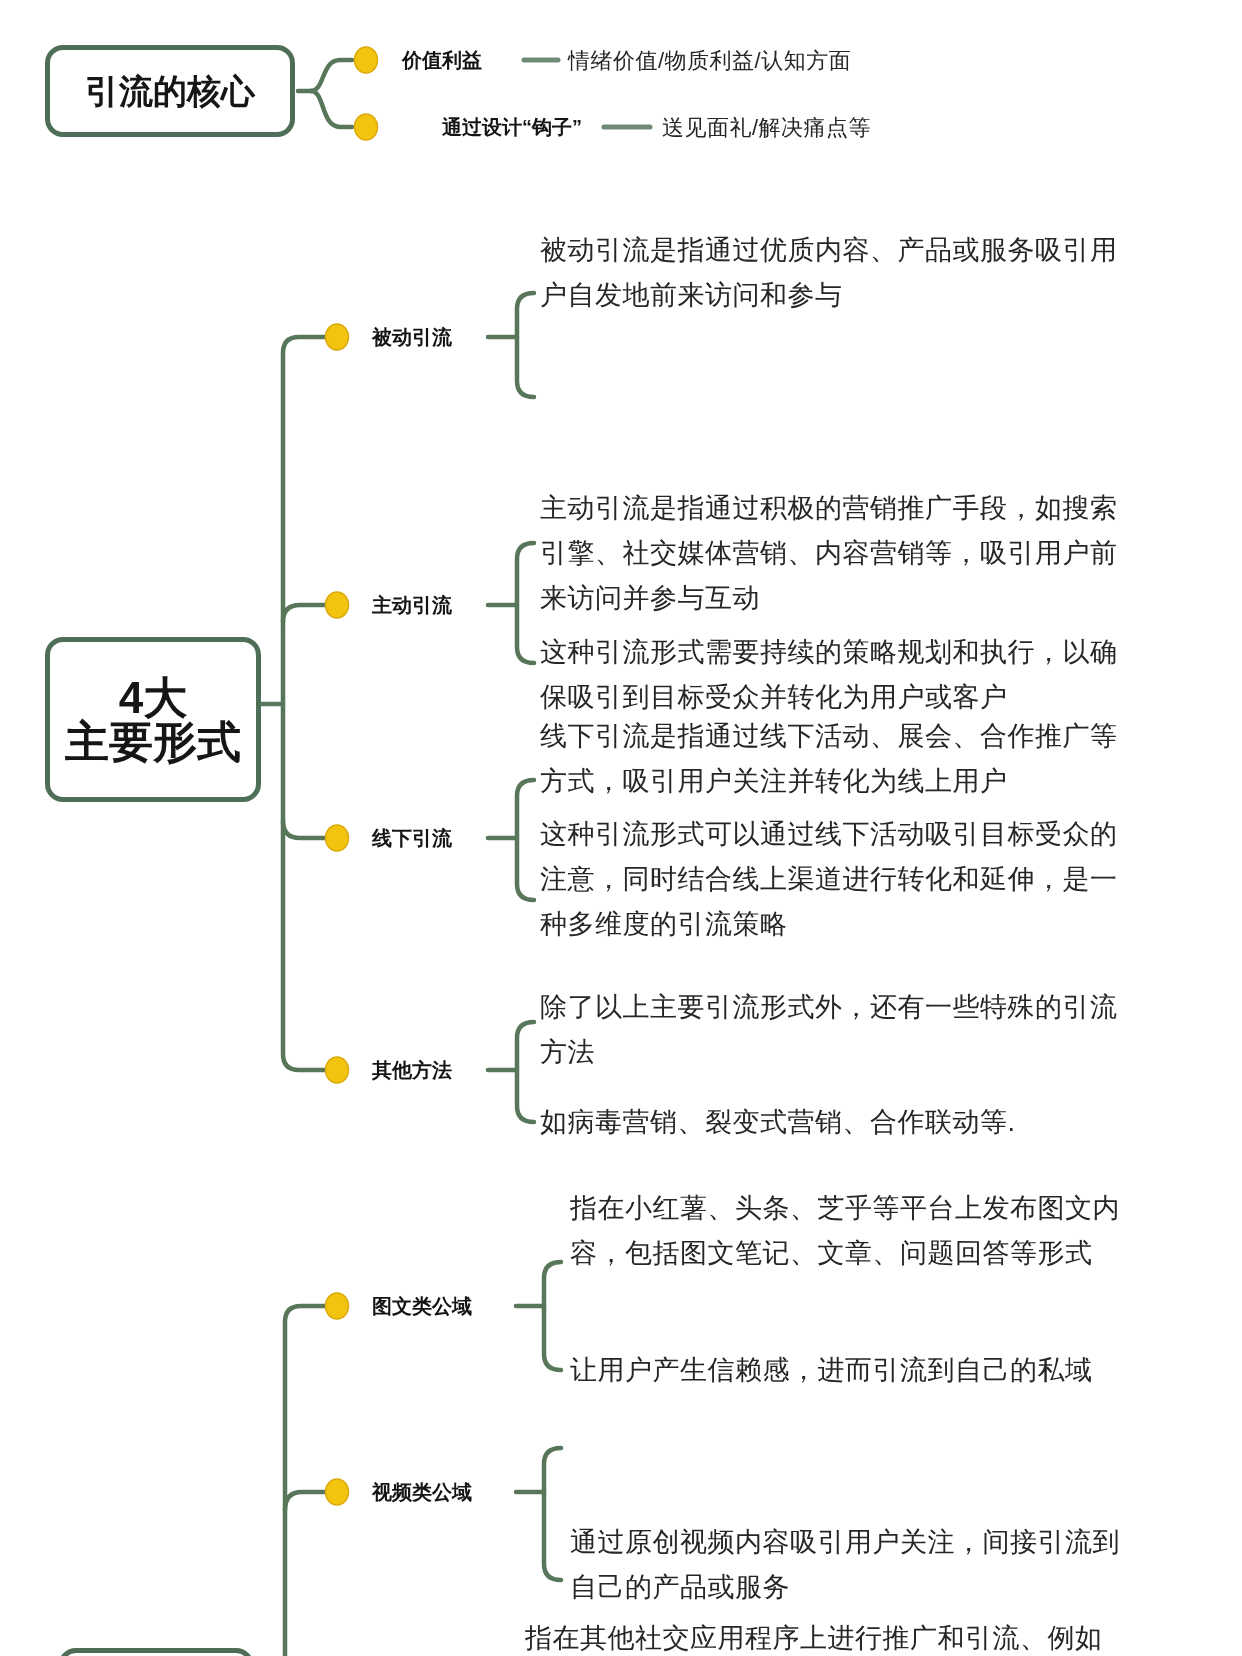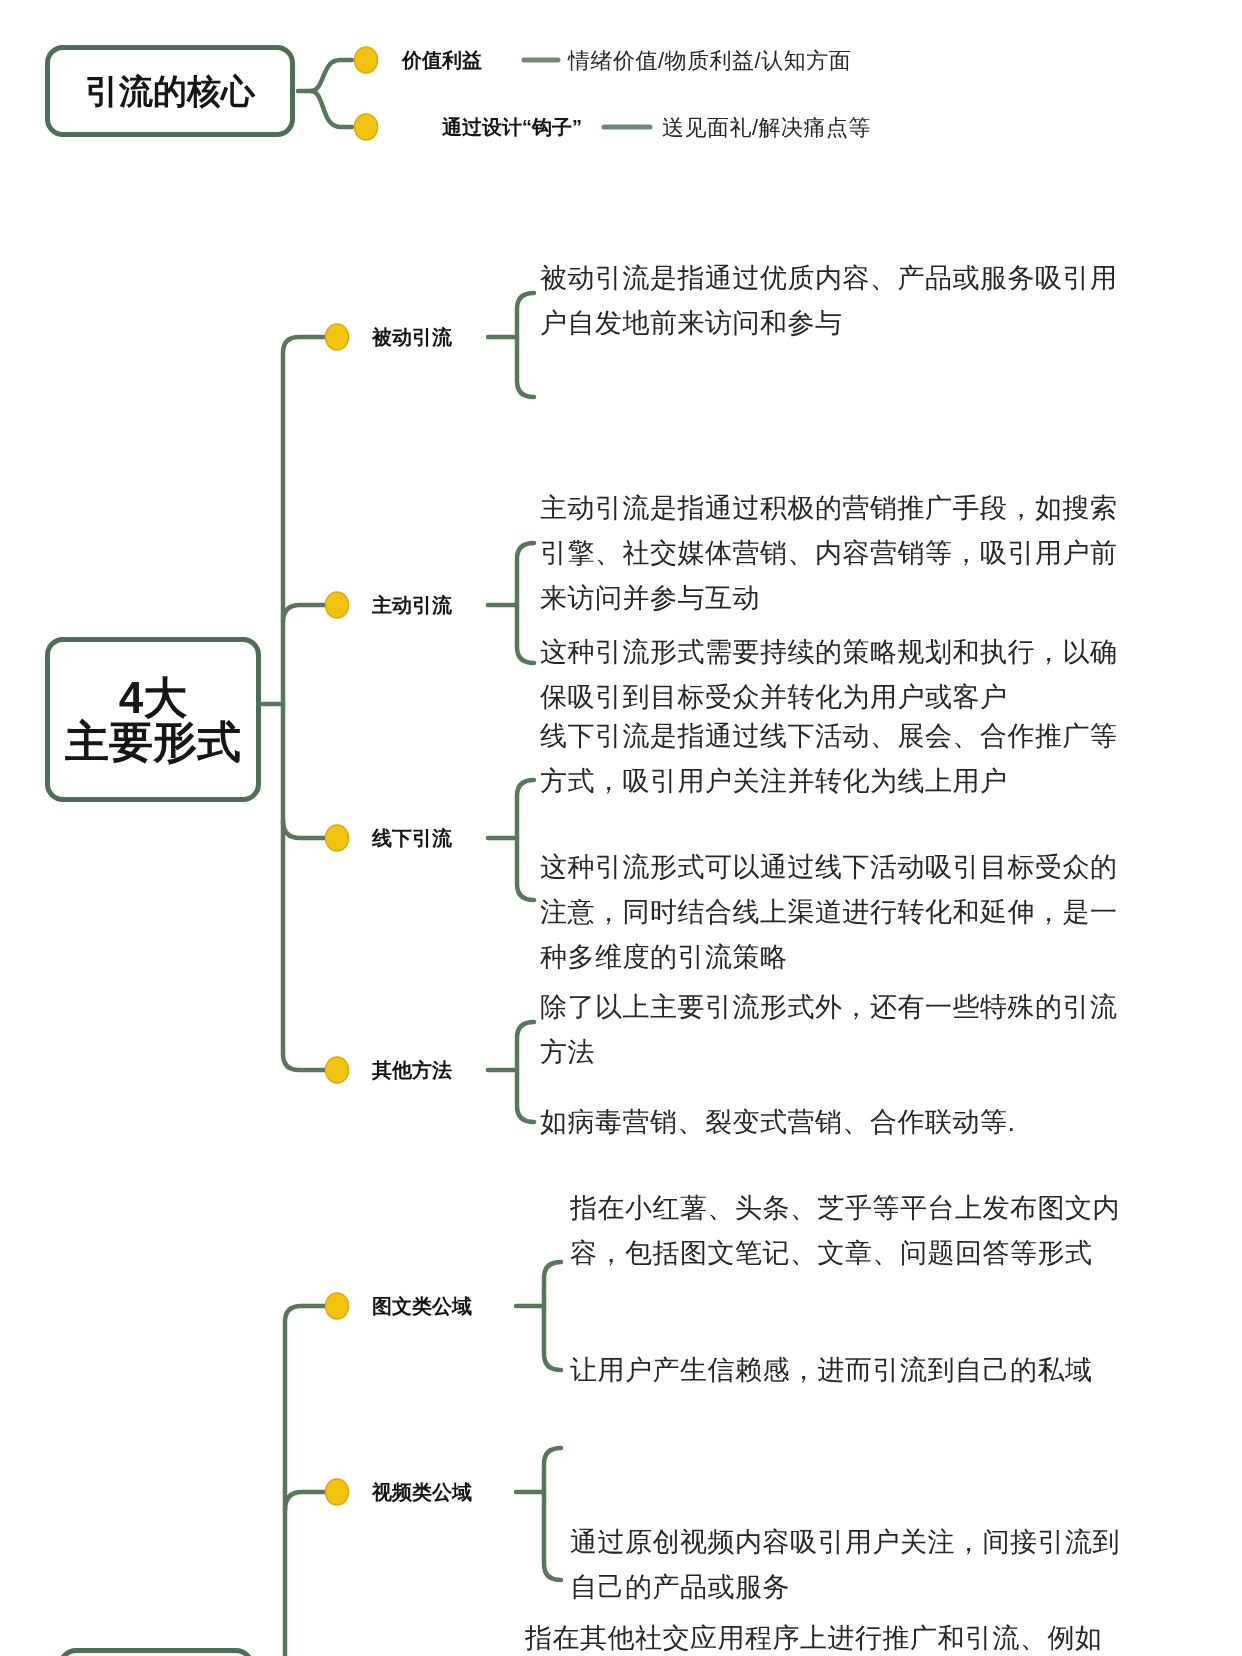--- a/index.html
+++ b/index.html
@@ -107,34 +107,34 @@
   <div class="branch-label" style="left:402px;top:39px;">价值利益</div>
   <div class="detail-text" style="left:568px;top:40px;">情绪价值/物质利益/认知方面</div>
 
   <div class="branch-label" style="left:402px;top:106px;margin-left:40px;">通过设计“钩子”</div>
   <div class="detail-text" style="left:662px;top:107px;">送见面礼/解决痛点等</div>
 
   <div class="root-node" style="left:45px;top:637px;width:216px;height:165px;font-size:44px;">4大
 主要形式</div>
 
   <div class="branch-label" style="left:372px;top:316px;">被动引流</div>
-  <div class="body-text" style="left:540px;top:228px;width:620px;margin-top:28px;">被动引流是指通过优质内容、产品或服务吸引用
+  <div class="body-text" style="left:540px;top:228px;width:620px;">被动引流是指通过优质内容、产品或服务吸引用
 户自发地前来访问和参与</div>
 
   <div class="branch-label" style="left:372px;top:584px;">主动引流</div>
   <div class="body-text" style="left:540px;top:486px;width:620px;">主动引流是指通过积极的营销推广手段，如搜索
 引擎、社交媒体营销、内容营销等，吸引用户前
 来访问并参与互动</div>
   <div class="body-text" style="left:540px;top:630px;width:620px;">这种引流形式需要持续的策略规划和执行，以确
 保吸引到目标受众并转化为用户或客户</div>
 
   <div class="branch-label" style="left:372px;top:817px;">线下引流</div>
   <div class="body-text" style="left:540px;top:714px;width:620px;">线下引流是指通过线下活动、展会、合作推广等
 方式，吸引用户关注并转化为线上用户</div>
-  <div class="body-text" style="left:540px;top:812px;width:620px;margin-top:33px;">这种引流形式可以通过线下活动吸引目标受众的
+  <div class="body-text" style="left:540px;top:812px;width:620px;">这种引流形式可以通过线下活动吸引目标受众的
 注意，同时结合线上渠道进行转化和延伸，是一
 种多维度的引流策略</div>
 
   <div class="branch-label" style="left:372px;top:1049px;">其他方法</div>
   <div class="body-text" style="left:540px;top:985px;width:620px;">除了以上主要引流形式外，还有一些特殊的引流
 方法</div>
   <div class="body-text" style="left:540px;top:1100px;width:620px;">如病毒营销、裂变式营销、合作联动等.</div>
 
   <div class="branch-label" style="left:372px;top:1285px;">图文类公域</div>
   <div class="body-text" style="left:570px;top:1186px;width:580px;">指在小红薯、头条、芝乎等平台上发布图文内

